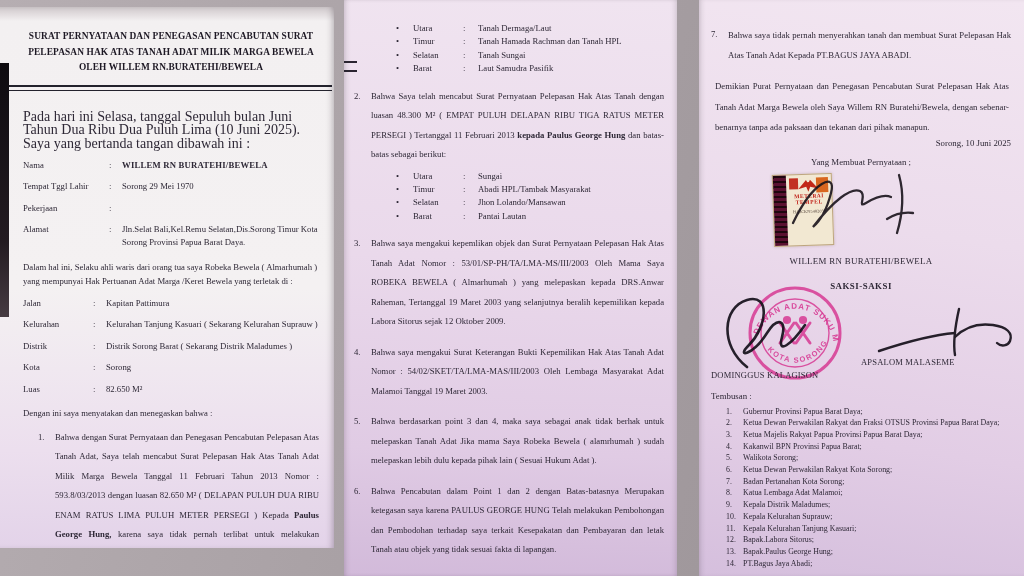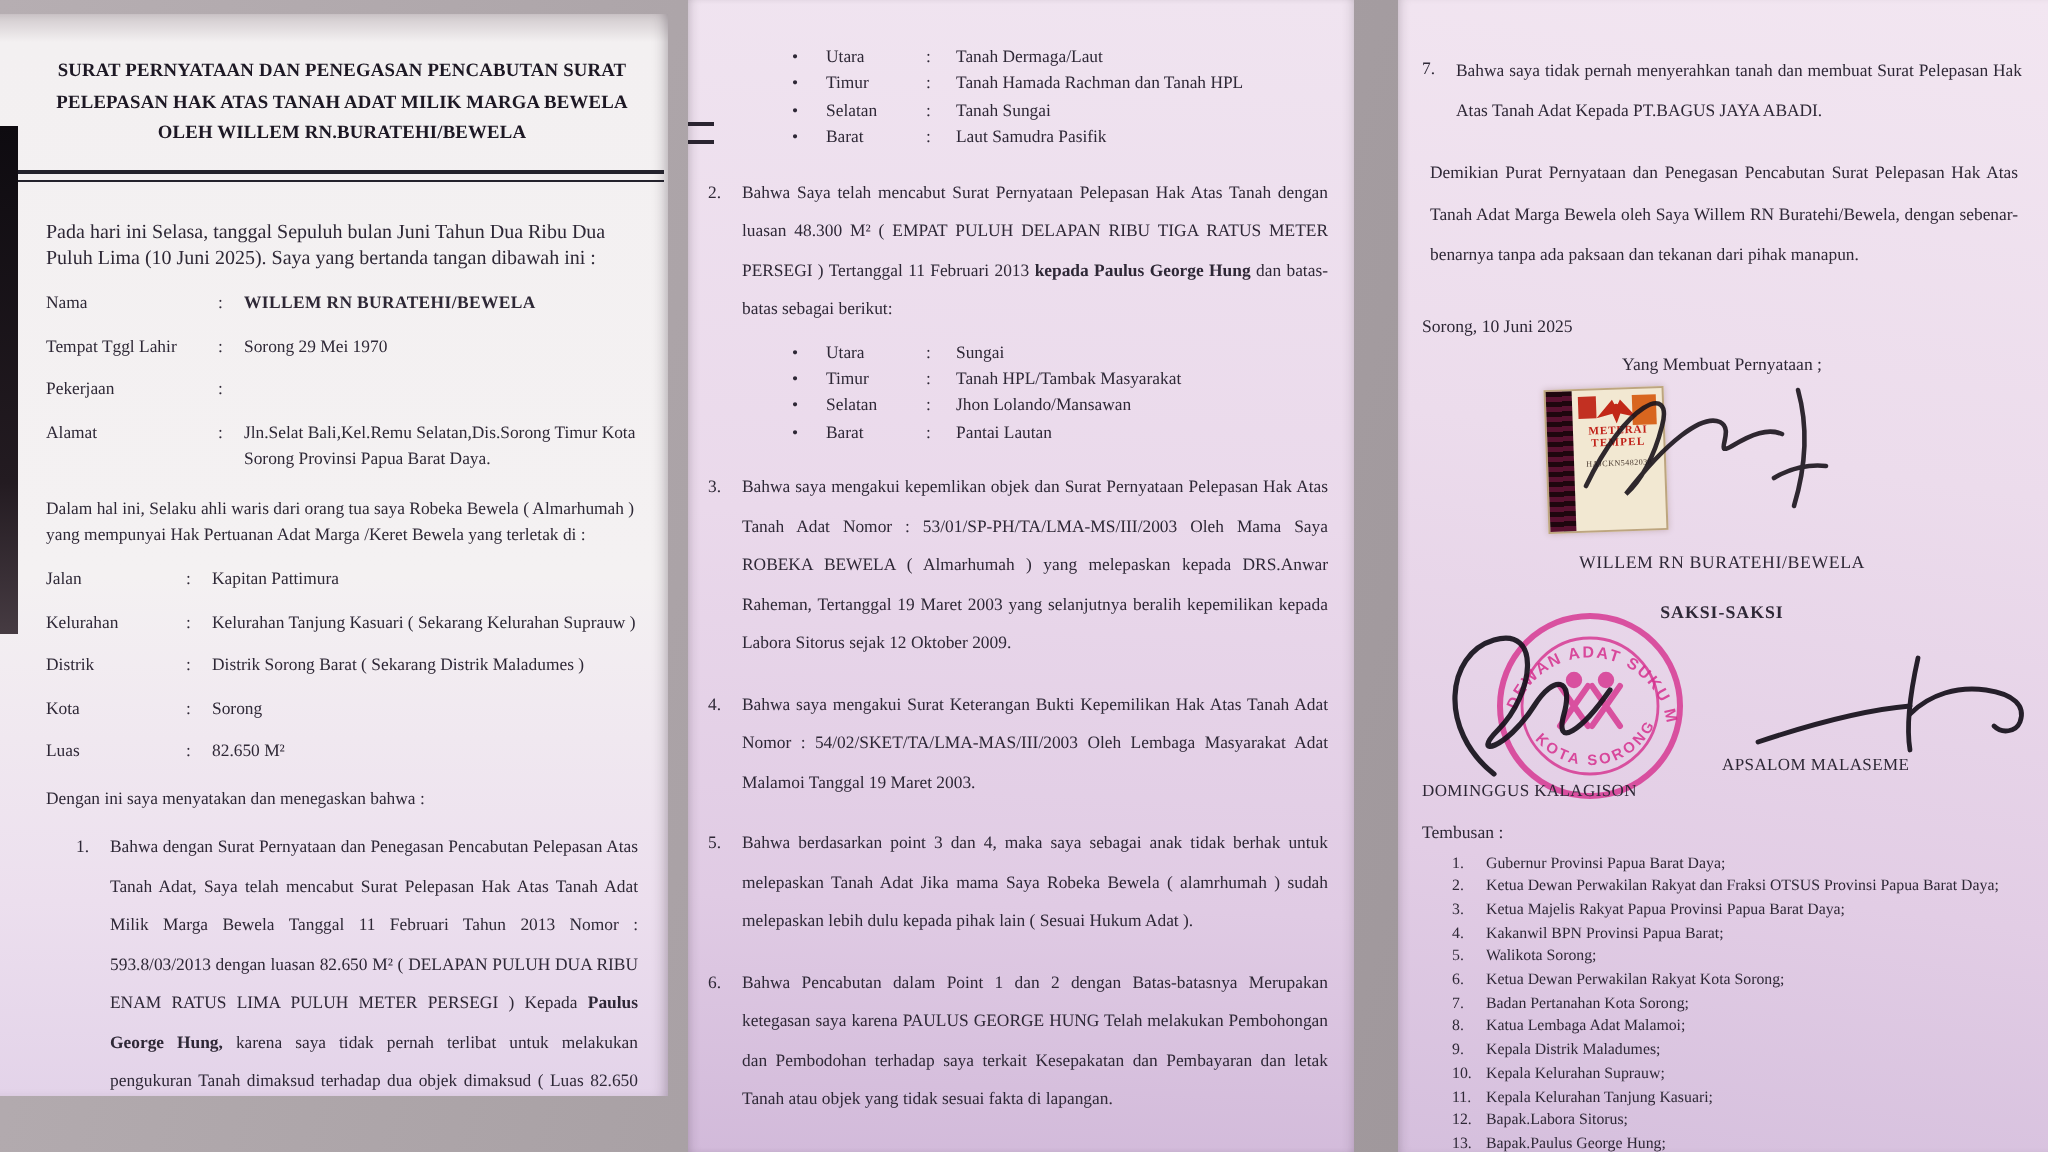--- a/index.html
+++ b/index.html
@@ -24,21 +24,21 @@
     background:linear-gradient(180deg,#0e0b10,#231b21 70%,#463b42);}
   .seam-artifact{position:absolute;left:0;top:61px;width:13px;height:7px;
     border-top:2.5px solid #2a2430;border-bottom:2px solid #2a2430;}
 
   
   .p1-inner{padding:14px 15px 0 23px;}
   .doc-title{font-size:9.4px;font-weight:bold;text-align:center;line-height:15.5px;
     letter-spacing:.1px;color:#1d1824;margin:8px 2px 0 2px;}
   .title-rule{height:3px;border-top:2.5px solid #23222c;border-bottom:1.6px solid #23222c;
     margin:9px -13px 0 -16px;}
-  .intro{font-size:10px;line-height:13.5px;margin-top:19px;}
+  .intro{font-size:14px;line-height:13.5px;margin-top:19px;}
   .frow{display:flex;margin-top:8.5px;font-size:8.7px;line-height:13px;}
   .frow .lab{width:86px;flex:none;}
   .frow .col{width:13px;flex:none;}
   .frow .val{flex:1;}
   .frow .val.b{font-weight:bold;letter-spacing:.2px;}
   .locrow .lab{width:70px;}
   .locrow .val{white-space:nowrap;}
   .heir{font-size:8.7px;line-height:13.5px;margin-top:12px;}
   .declare{font-size:8.7px;margin-top:12px;}
   .point{display:flex;margin-top:10px;font-size:8.7px;}
@@ -54,21 +54,21 @@
   .brow .lab{width:50px;flex:none;}
   .brow .col{width:15px;flex:none;}
   .brow .val{flex:1;white-space:nowrap;}
   #page2 .point{margin-top:11px;}
   #page2 .bullets{margin-top:5px;}
 
   
   .p3-inner{padding:15px 13px 0 12px;position:relative;}
   #page3 .point .body{line-height:20px;}
   .closing{font-size:8.7px;line-height:20.5px;margin:11px 2px 0 4px;text-align:justify;}
-  .pdate{text-align:left;font-size:8.8px;margin-top:20px;}
+  .pdate{text-align:right;font-size:8.8px;margin-top:0;}
   .slabel{text-align:center;font-size:8.8px;margin-top:9px;}
   .stampzone{position:relative;height:82px;margin-top:3px;}
   .meterai{position:absolute;left:62px;top:4px;width:58px;height:70px;
     transform:rotate(-2deg);border:1px solid #bda57f;
     background:
       linear-gradient(#d8661f,#d8661f) right 3px top 3px/12px 15px no-repeat,
       linear-gradient(#c23022,#c23022) 16px 3px/9px 11px no-repeat,
       #f2e8d2;
     box-shadow:0 0 3px rgba(90,50,30,.25);}
   .m-strip{position:absolute;left:0;top:0;width:13px;height:100%;
@@ -201,21 +201,21 @@
       <div class="brow">
         <span class="bu">•</span>
         <span class="lab">Utara</span>
         <span class="col">:</span>
         <span class="val">Sungai</span>
       </div>
       <div class="brow">
         <span class="bu">•</span>
         <span class="lab">Timur</span>
         <span class="col">:</span>
-        <span class="val">Tanah HPL/Tambak Masyarakat</span>
+        <span class="val">Abadi HPL/Tambak Masyarakat</span>
       </div>
       <div class="brow">
         <span class="bu">•</span>
         <span class="lab">Selatan</span>
         <span class="col">:</span>
         <span class="val">Jhon Lolando/Mansawan</span>
       </div>
       <div class="brow">
         <span class="bu">•</span>
         <span class="lab">Barat</span>

